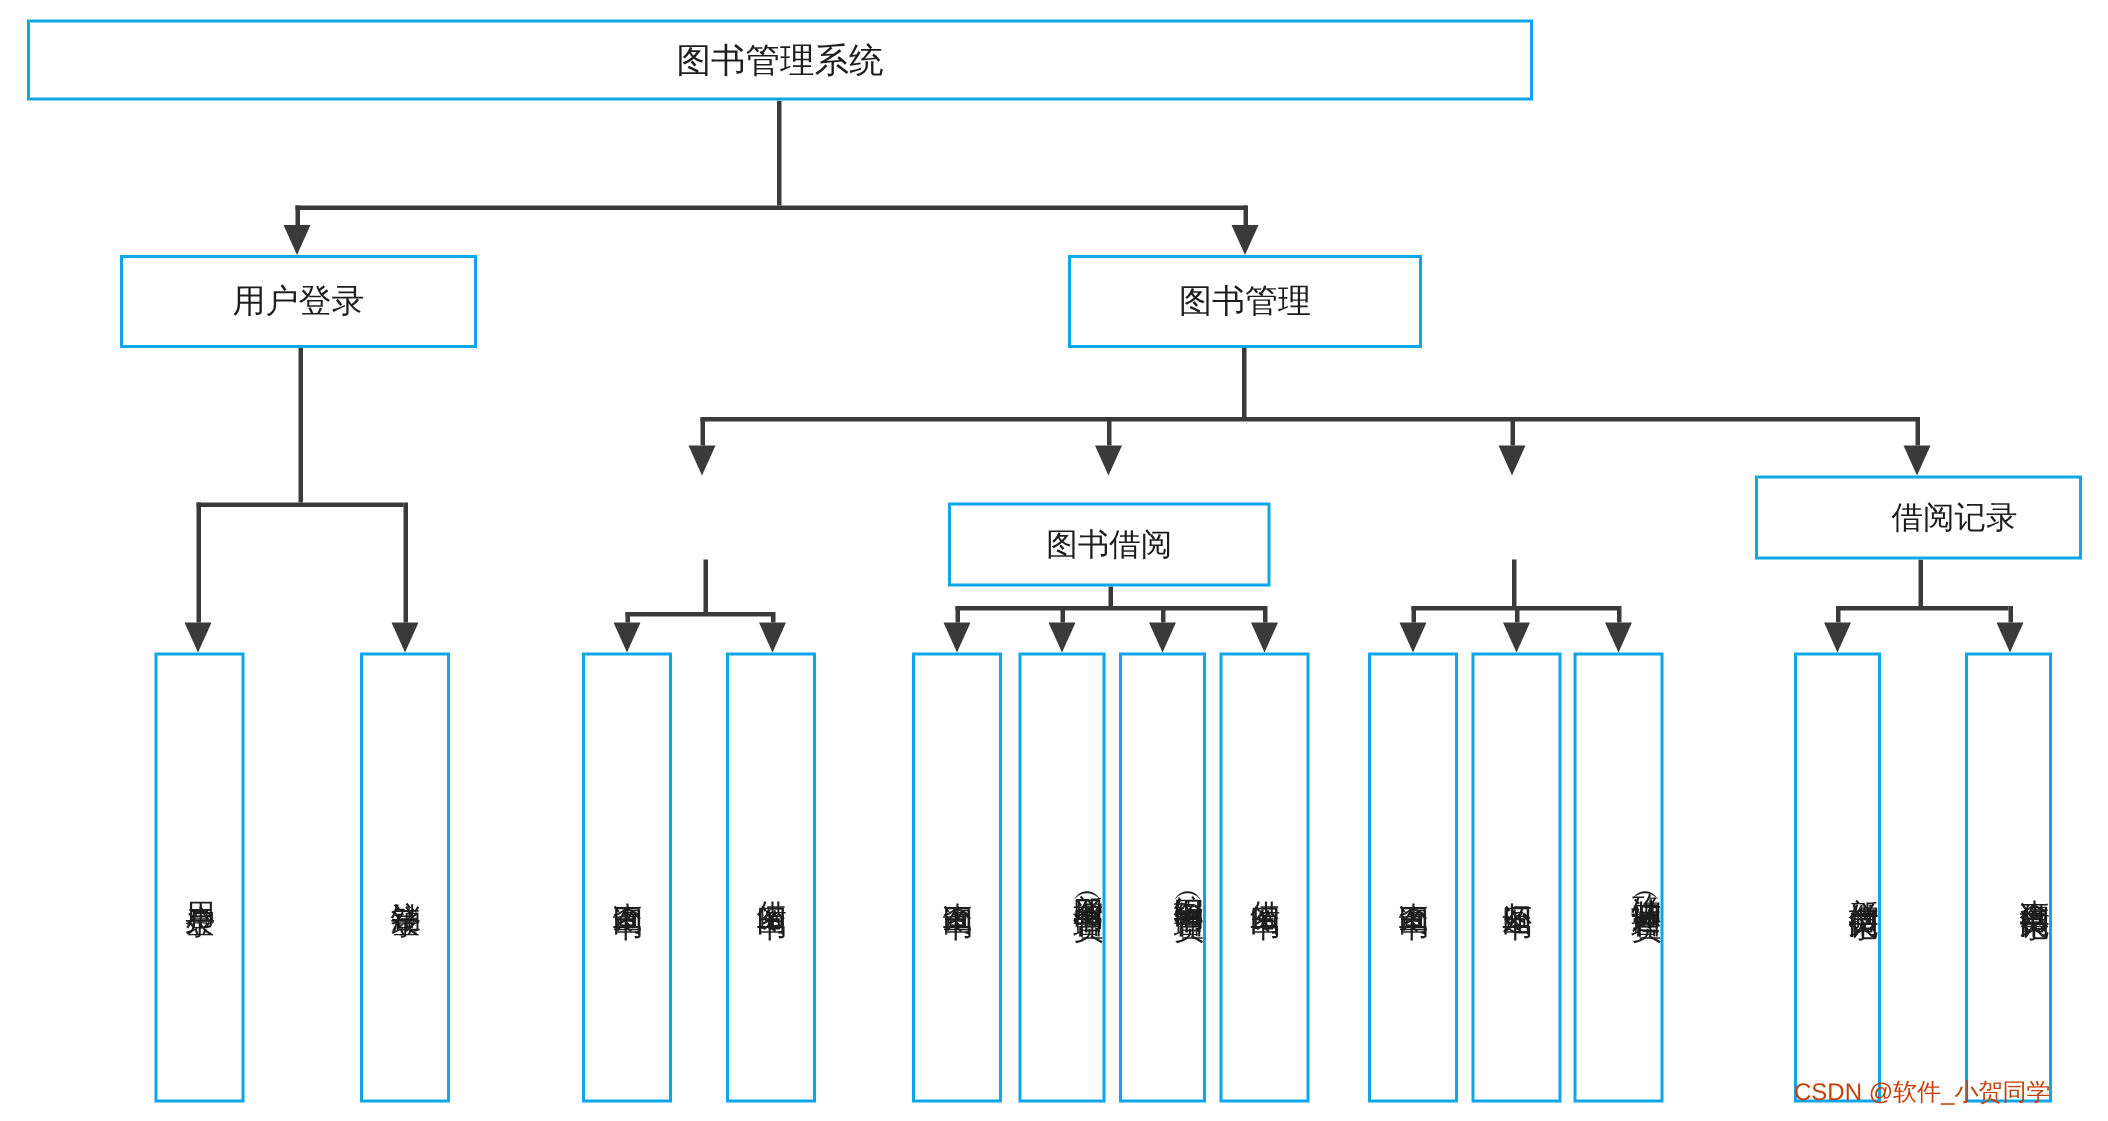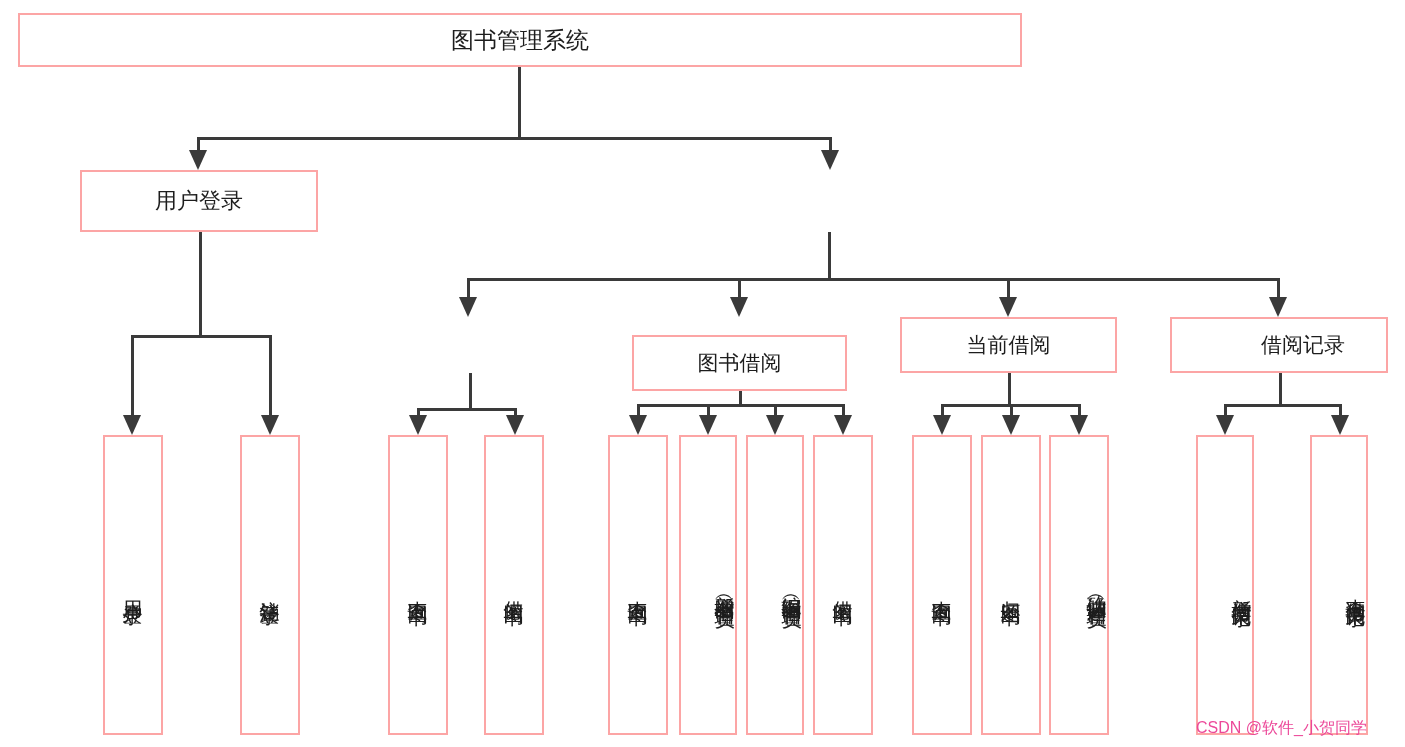--- a/index.html
+++ b/index.html
@@ -13,21 +13,21 @@
   #canvas {
     position: relative;
     width: 1405px;
     height: 747px;
     background: #ffffff;
     overflow: hidden;
   }
   .node {
     position: absolute;
     box-sizing: border-box;
-    border: 2px solid #fca5a5;
+    border: 2px solid #0ea5e9;
     background: #ffffff;
     display: flex;
     align-items: center;
     justify-content: center;
     color: #1d1d1d;
     text-align: center;
   }
   .node.root {
     font-size: 23px;
   }
@@ -60,21 +60,21 @@
     position: absolute;
     width: 0;
     height: 0;
     border-left: 9px solid transparent;
     border-right: 9px solid transparent;
     border-top: 20px solid #3a3a3a;
   }
   .watermark {
     position: absolute;
     font-size: 16px;
-    color: #ec4899;
+    color: #c2410c;
     white-space: nowrap;
     user-select: none;
   }
 </style>
 </head>
 <body>
 
 <div id="canvas">
     <div class="vline" style="left: 518px; top: 67px; height: 70px;"></div>
     <div class="hline" style="left: 197px; top: 137px; width: 634px;"></div>
@@ -127,25 +127,25 @@
     <div class="vline" style="left: 1224px; top: 404px; height: 11px;"></div>
     <div class="arrow" style="left: 1216px; top: 415px;"></div>
     <div class="vline" style="left: 1339px; top: 404px; height: 11px;"></div>
     <div class="arrow" style="left: 1331px; top: 415px;"></div>
     <div class="node root" style="left: 18px; top: 13px; width: 1004px; height: 54px;">
       <span>图书管理系统</span>
     </div>
     <div class="node lvl2" style="left: 80px; top: 170px; width: 238px; height: 62px;">
       <span>用户登录</span>
     </div>
+    <div class="node lvl2" style="left: 712px; top: 170px; width: 236px; height: 62px;">
+      <span>图书管理</span>
+    </div>
     <div class="node lvl3" style="left: 632px; top: 335px; width: 215px; height: 56px;">
       <span>图书借阅</span>
-    </div>
-    <div class="node lvl3" style="left: 900px; top: 317px; width: 217px; height: 56px;">
-      <span>当前借阅</span>
     </div>
     <div class="node lvl3" style="left: 1170px; top: 317px; width: 218px; height: 56px; padding-left: 48px;">
       <span>借阅记录</span>
     </div>
     <div class="node leaf mid" style="left: 103px; top: 435px; width: 60px; height: 300px;">
       <span>用户登录</span>
     </div>
     <div class="node leaf mid" style="left: 240px; top: 435px; width: 60px; height: 300px;">
       <span>注销登录</span>
     </div>

